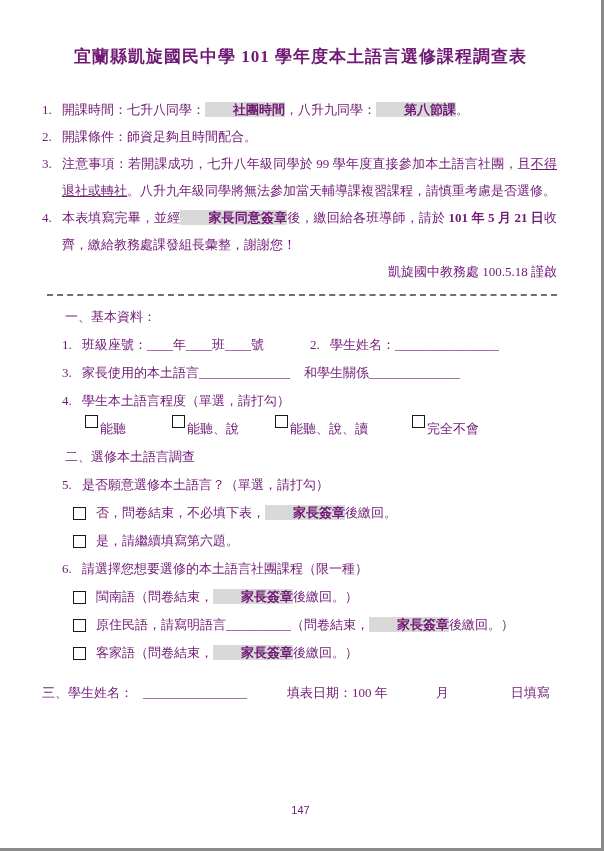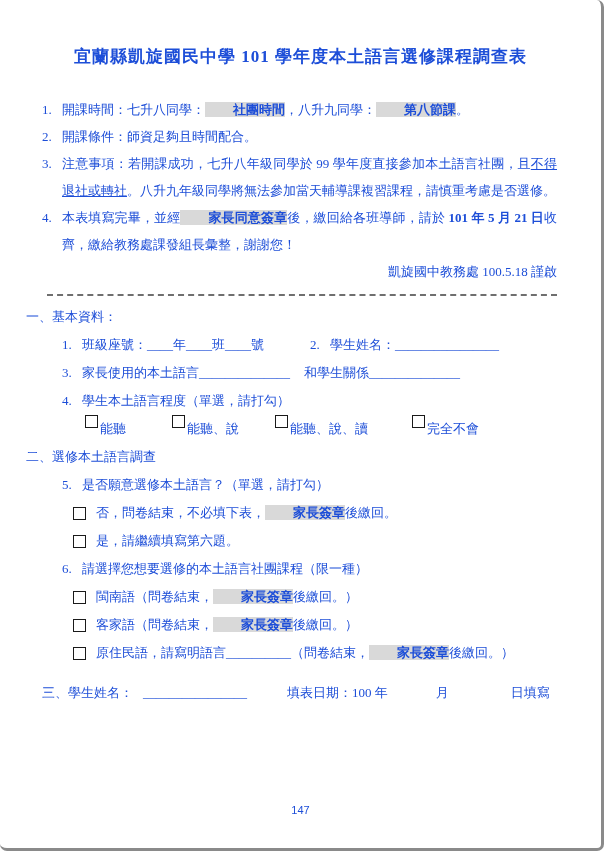--- a/index.html
+++ b/index.html
@@ -6,23 +6,22 @@
   .page {
     position: relative;
     width: 604px;
     height: 851px;
     box-sizing: border-box;
     background: #ffffff;
     border-right: 3px solid #8a8a8a;
     border-bottom: 3px solid #8a8a8a;
     font-family: "Liberation Serif", "DejaVu Serif", serif;
     font-size: 13px;
-    color: #1d4ed8;
+    color: #701a75;
     overflow: hidden;
-    border-radius: 7px;
   }
   .title {
     padding-top: 45px;
     text-align: center;
     font-size: 17px;
     font-weight: bold;
     letter-spacing: 1px;
   }
   .notes { margin: 28px 44px 0 42px; line-height: 27px; }
   .note { display: flex; }
@@ -30,21 +29,21 @@
   .note .ntext { flex: 1; text-align: justify; }
   .hl { font-weight: bold; background: #d9d9d9; padding-left: 28px; }
   .b  { font-weight: bold; }
   .u  { text-decoration: underline; }
   .signoff { margin: 0 44px 0 42px; line-height: 27px; text-align: right; }
   .sep {
     height: 0;
     border-top: 2px dashed #6f6f6f;
     margin: 9px 44px 7px 47px;
   }
-  .sec-h { margin-left: 26px; line-height: 28px; }
+  .sec-h { margin-left: 65px; line-height: 28px; }
   .q { margin-left: 62px; line-height: 28px; display: flex; }
   .q .num { flex: 0 0 20px; }
   .qrow { display: flex; margin-left: 62px; line-height: 28px; }
   .qrow .qcell1 { display: flex; width: 248px; }
   .qrow .qcell2 { display: flex; }
   .qrow .num { flex: 0 0 20px; }
   .gap-b { margin-left: 14px; }
   .cbrow { display: flex; margin-left: 85px; line-height: 28px; }
   .cbopt { display: flex; align-items: flex-start; }
   .cbopt-1 { margin-right: 46px; }
@@ -169,26 +168,26 @@
     <span>請選擇您想要選修的本土語言社團課程（限一種）</span>
   </div>
 
   <div class="opt">
     <span class="cb"></span>
     <span class="otext"><span>閩南語（問卷結束，</span><span class="hl">家長簽章</span><span>後繳回。）</span></span>
   </div>
 
   <div class="opt">
     <span class="cb"></span>
-    <span class="otext"><span>客家語（問卷結束，</span><span class="hl">家長簽章</span><span>後繳回。）</span></span>
+    <span class="otext"><span>原住民語，請寫明語言__________（問卷結束，</span><span class="hl">家長簽章</span><span>後繳回。）</span></span>
   </div>
 
   <div class="opt">
     <span class="cb"></span>
-    <span class="otext"><span>原住民語，請寫明語言__________（問卷結束，</span><span class="hl">家長簽章</span><span>後繳回。）</span></span>
+    <span class="otext"><span>客家語（問卷結束，</span><span class="hl">家長簽章</span><span>後繳回。）</span></span>
   </div>
 
   <div class="sec3">
     <span>三、學生姓名：</span>
     <span class="blank">________________</span>
     <span class="datep">填表日期：100 年</span>
     <span class="monthp">月</span>
     <span class="dayp">日填寫</span>
   </div>
 

